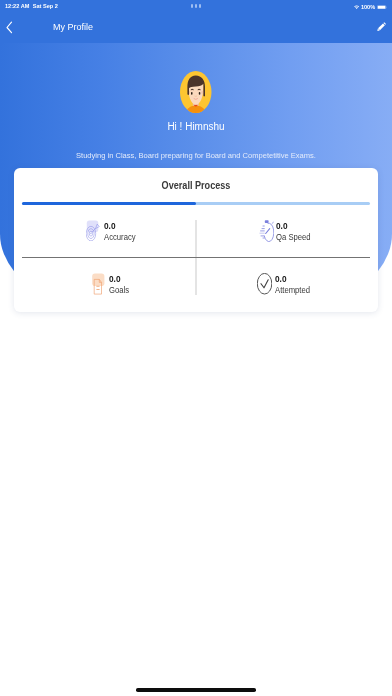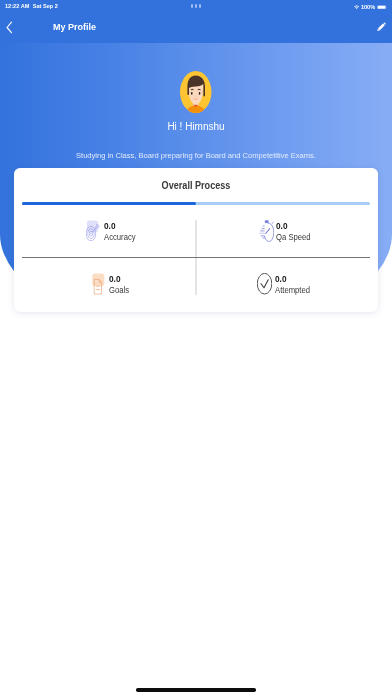--- a/index.html
+++ b/index.html
@@ -22,21 +22,21 @@
   
   .statusbar { position:absolute; left:0; top:0; width:392px; height:14px; color:#fff; font-size:5.6px; }
   .sb-left { position:absolute; left:5px; top:3.4px; display:flex; gap:3.4px; align-items:baseline; white-space:nowrap; font-weight:bold;}
   .sb-center { position:absolute; left:0; right:0; top:4.4px; display:flex; justify-content:center; gap:1.4px;}
   .sb-dot { width:2.3px;height:4px;border-radius:1.1px;background:#9dbdf2;}
   .sb-right { position:absolute; right:5px; top:4px; display:flex; gap:1.8px; align-items:center;}
   .sb-right .pct { font-size:5.6px; line-height:6px; font-weight:bold;}
 
   
   .nav-back { position:absolute; left:3.7px; top:19.7px; width:14px;height:15px; }
-  .nav-title { position:absolute; left:29px; top:22.2px; color:#fff; font-size:9px; line-height:11px; font-weight:700;padding-left:24px;}
+  .nav-title { position:absolute; left:29px; top:22.2px; color:#fff; font-size:9px; line-height:11px; font-weight:400;padding-left:24px;}
   .nav-edit { position:absolute; left:376.6px; top:21.2px; width:9.6px;height:11.6px; }
 
   
   .avatar { position:absolute; left:180px; top:70.5px; width:31.5px; height:42px; }
   .greet { position:absolute; left:0; right:0; top:120.9px; text-align:center; color:#ffffff; font-size:10px; line-height:11px; }
   .subtitle { position:absolute; left:0; right:0; top:151px; text-align:center; color:#e3ebfb; font-size:7.55px; line-height:9px; }
 
   
   .card {
     position:absolute; left:13.5px; top:167.5px; width:364.5px; height:144px;

